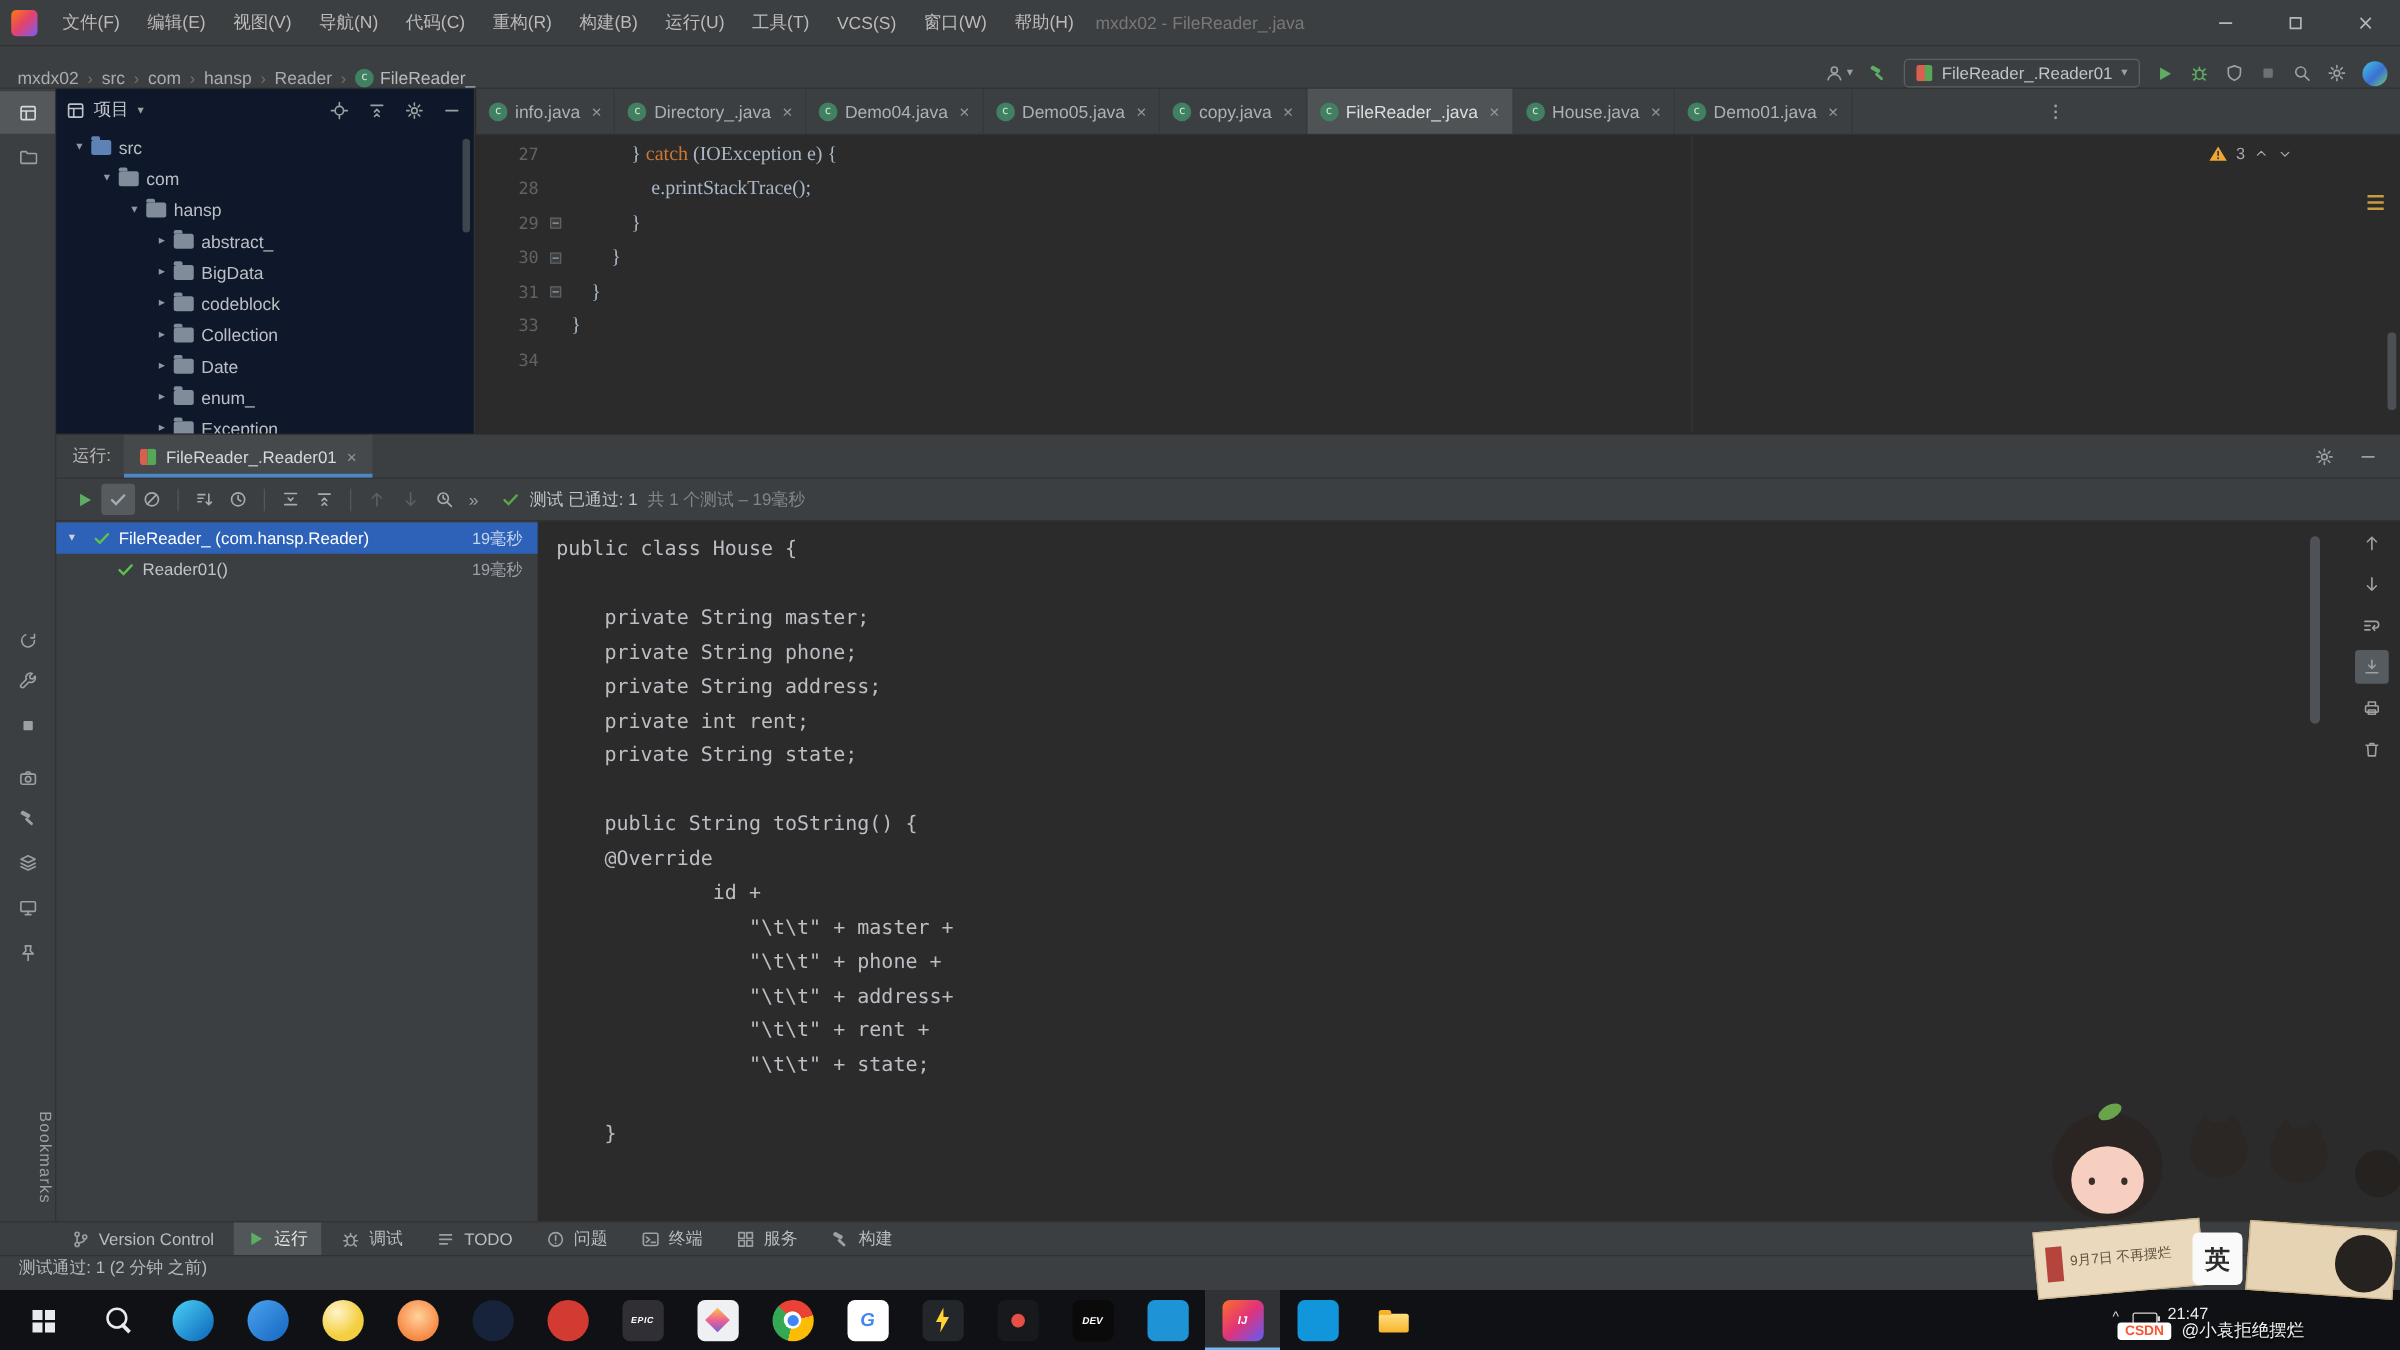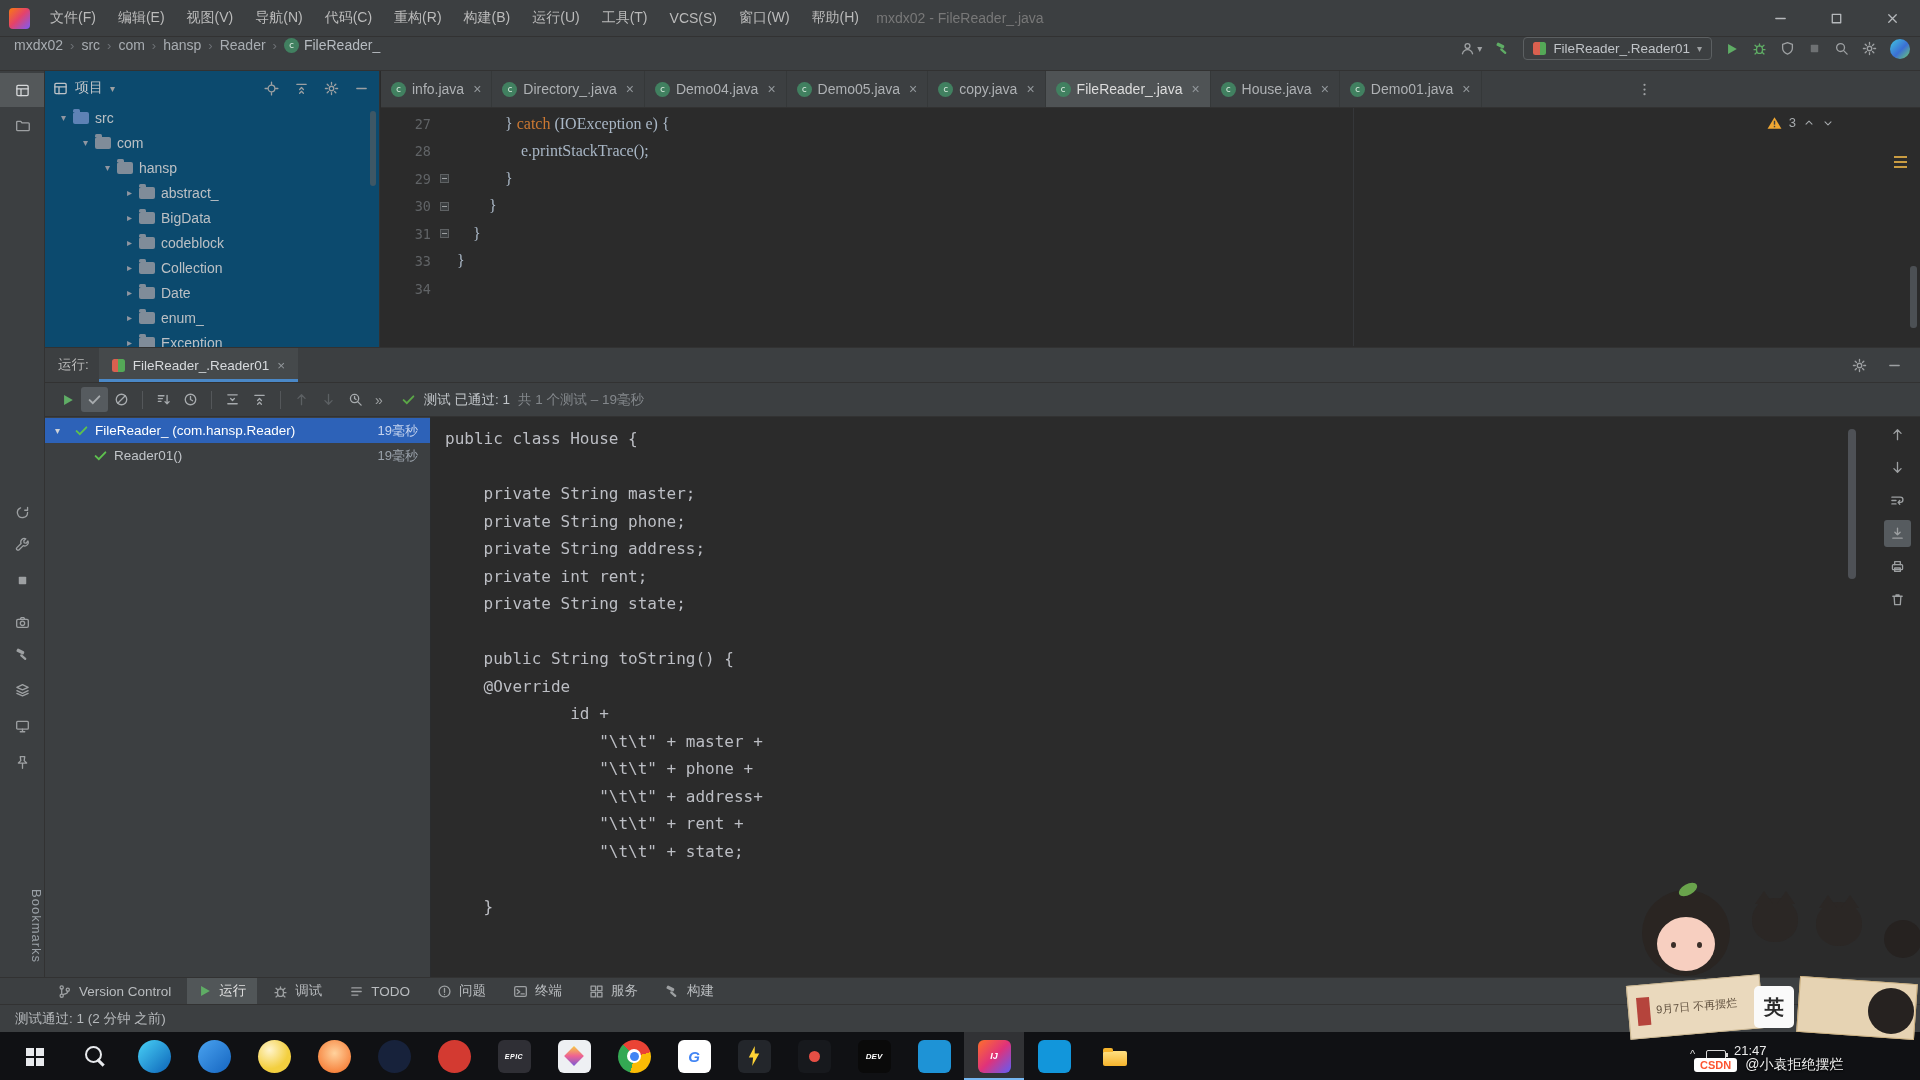--- a/index.html
+++ b/index.html
@@ -14,21 +14,21 @@
 .app-logo{width:21px;height:21px;margin:0 9px 0 9px;border-radius:4px;
   background:linear-gradient(135deg,#f97a12,#e4426b 48%,#7a5cf7)}
 .menus{display:flex;height:100%}
 .menu-item{display:flex;align-items:center;padding:0 11px;color:#bbbbbb;font-size:14px;cursor:default}
 .win-title{position:absolute;left:50%;transform:translateX(-50%);color:#787878;font-size:14px}
 .win-controls{margin-left:auto;display:flex;height:100%}
 .win-btn{width:56px;height:100%;display:flex;align-items:center;justify-content:center;color:#b6b9bc}
 
 
 .navbar{position:absolute;left:0;top:37px;width:1920px;height:34px;background:#3c3f41;
-  border-bottom:1px solid #323232;display:flex;align-items:flex-start;padding:0 10px 0 14px}
+  border-bottom:1px solid #323232;display:flex;align-items:flex-end;padding:0 10px 0 14px}
 .breadcrumbs{display:flex;align-items:center;gap:7px;color:#9ba0a5}
 .bc-sep{color:#6d7175;font-size:13px}
 .bc-item{color:#a8adb2}
 .bc-last{display:flex;align-items:center;gap:5px;color:#b6bbc0}
 .nav-right{margin-left:auto;display:flex;align-items:center;gap:13px;color:#9da0a2}
 .nav-ico{display:flex;align-items:center;gap:2px}
 .nav-ico.green{color:#5fad65}
 .nav-ico.dim{color:#5f6366}
 .run-chip{display:flex;align-items:center;gap:7px;border:1px solid #5c6062;border-radius:4px;
   padding:3px 9px;color:#c0c4c8;font-size:13.5px}
@@ -42,21 +42,21 @@
 
 .left-strip{position:absolute;left:0;top:71px;width:45px;height:906px;background:#3c3f41;
   border-right:1px solid #323232}
 .strip-btn{position:absolute;left:0;width:44px;height:34px;display:flex;align-items:center;
   justify-content:center;color:#9da0a2}
 .strip-btn.active{background:#54585a;color:#d6d8da}
 .v-label{position:absolute;left:0;width:44px;display:flex;justify-content:center;
   writing-mode:vertical-rl;color:#9aa0a6;font-size:13px;letter-spacing:1px}
 
 
-.project-panel{position:absolute;left:45px;top:71px;width:335px;height:276px;background:#0c4a6e;
+.project-panel{position:absolute;left:45px;top:71px;width:335px;height:276px;background:#0f172a;
   border-right:1px solid #323232;overflow:hidden}
 .pp-header{height:34px;display:flex;align-items:center;padding:0 10px 0 8px;gap:7px;
   color:#bfc3c7;font-size:14px}
 .pp-tools{margin-left:auto;display:flex;gap:15px;color:#9da0a2}
 .ptrow{height:25px;display:flex;align-items:center;font-size:14px;color:#bcc0c4}
 .ptrow .tchev{width:17px;text-align:center;color:#9196a1;font-size:10px;flex:none}
 .fold-ico{width:16px;height:12px;border-radius:2px;margin:0 6px 0 1px;position:relative;flex:none}
 .fold-ico::before{content:"";position:absolute;left:0;top:-3px;width:7px;height:3px;
   border-radius:1.5px 1.5px 0 0;background:inherit}
 .fold-src{background:#5e82b5}
@@ -131,21 +131,21 @@
 
 
 .bottom-tabs{position:absolute;left:0;top:977px;width:1920px;height:27px;background:#3c3f41;
   border-top:1px solid #323232;display:flex;align-items:stretch;padding-left:46px;gap:5px;
   font-size:13.5px;color:#b9bcbf}
 .btab{display:flex;align-items:center;gap:7px;padding:0 11px}
 .btab.active{background:#515658;color:#e2e2e2}
 .btab .bic{display:flex;color:#9da0a2}
 .btab.active .bic{color:#bfc3c7}
 .status-bar{position:absolute;left:0;top:1004px;width:1920px;height:28px;background:#3c3f41;
-  border-top:1px solid #323232;display:flex;align-items:center;padding-left:15px;
+  border-top:1px solid #323232;display:flex;padding-left:15px;
   font-size:13.5px;color:#b6b9bc}
 
 
 .taskbar{position:absolute;left:0;top:1032px;width:1920px;height:48px;background:#101114;
   display:flex;align-items:center;padding-left:4px}
 .tb-tile{width:60px;height:48px;display:flex;align-items:center;justify-content:center;flex:none}
 .tb-tile.active{background:rgba(255,255,255,.14);box-shadow:inset 0 -2px 0 #75b6f0}
 .tbi{width:33px;height:33px;border-radius:6px;position:relative;display:flex;align-items:center;
   justify-content:center;color:#fff;overflow:visible}
 .tb-start{border-radius:0}

